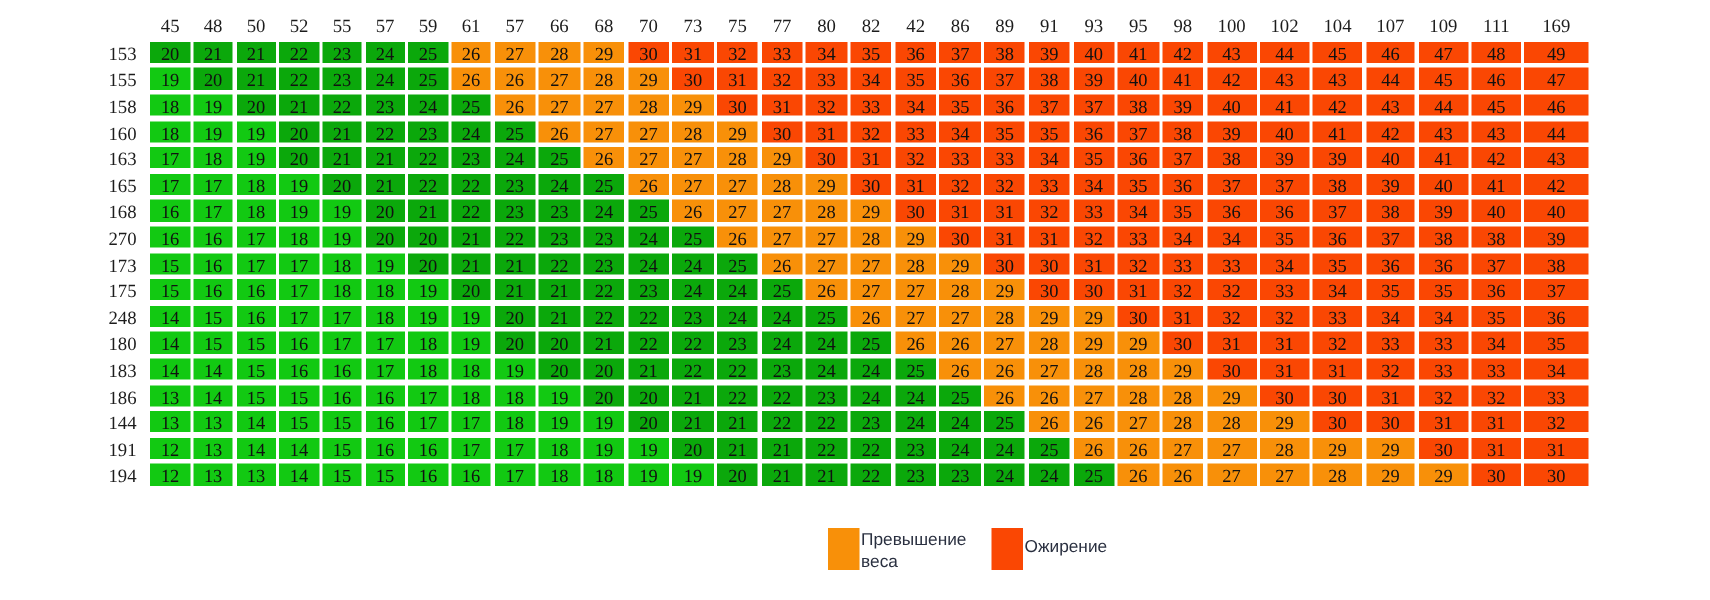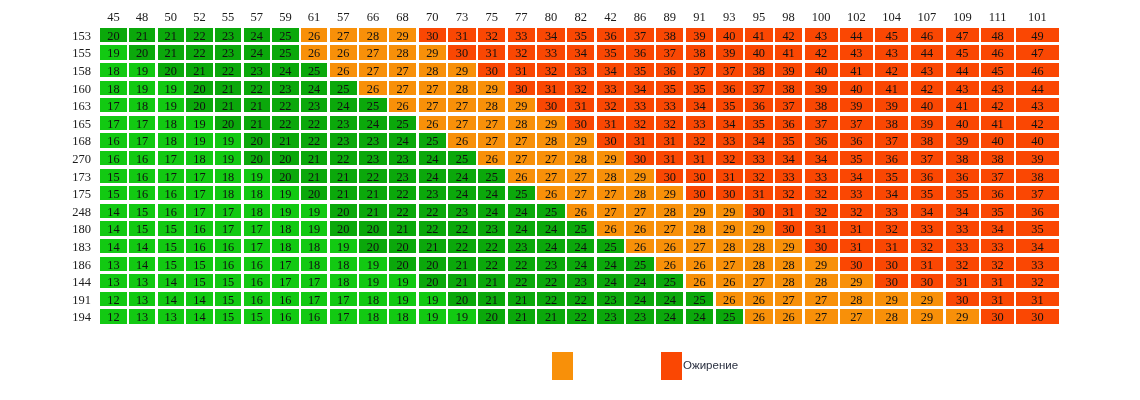--- a/index.html
+++ b/index.html
@@ -51,21 +51,21 @@
       <div class="colh" style="left:685.86px;width:27.29px">91</div>
       <div class="colh" style="left:715.55px;width:27.29px">93</div>
       <div class="colh" style="left:745.24px;width:27.29px">95</div>
       <div class="colh" style="left:774.93px;width:27.29px">98</div>
       <div class="colh" style="left:804.62px;width:32.90px">100</div>
       <div class="colh" style="left:839.92px;width:32.90px">102</div>
       <div class="colh" style="left:875.22px;width:32.90px">104</div>
       <div class="colh" style="left:910.52px;width:32.90px">107</div>
       <div class="colh" style="left:945.82px;width:32.90px">109</div>
       <div class="colh" style="left:981.12px;width:32.90px">111</div>
-      <div class="colh" style="left:1016.42px;width:42.18px">101</div>
+      <div class="colh" style="left:1016.42px;width:42.18px">169</div>
       <div class="rowh" style="top:29.80px">153</div>
       <div class="cell n" style="left:100.30px;top:27.80px;width:26.26px">20</div>
       <div class="cell n" style="left:128.96px;top:27.80px;width:26.26px">21</div>
       <div class="cell n" style="left:157.62px;top:27.80px;width:26.26px">21</div>
       <div class="cell n" style="left:186.28px;top:27.80px;width:26.26px">22</div>
       <div class="cell n" style="left:214.94px;top:27.80px;width:26.26px">23</div>
       <div class="cell n" style="left:243.60px;top:27.80px;width:26.26px">24</div>
       <div class="cell n" style="left:272.26px;top:27.80px;width:26.26px">25</div>
       <div class="cell o" style="left:300.92px;top:27.80px;width:26.26px">26</div>
       <div class="cell o" style="left:329.58px;top:27.80px;width:27.29px">27</div>
@@ -600,19 +600,20 @@
       <div class="cell o" style="left:839.92px;top:309.40px;width:32.90px">27</div>
       <div class="cell o" style="left:875.22px;top:309.40px;width:32.90px">28</div>
       <div class="cell o" style="left:910.52px;top:309.40px;width:32.90px">29</div>
       <div class="cell o" style="left:945.82px;top:309.40px;width:32.90px">29</div>
       <div class="cell b" style="left:981.12px;top:309.40px;width:32.90px">30</div>
       <div class="cell b" style="left:1016.42px;top:309.40px;width:42.18px">30</div>
     </div>
   <div class="legend" id="legend">
       <div class="legend-item" style="left:551.7px;top:351.7px;width:113px;height:28.7px">
         <span class="sw" style="background:#f89009"></span>
+        <span class="lbl" style="width:90px;top:2.2px">Превышение веса</span>
       </div>
       <div class="legend-item" style="left:660.7px;top:351.7px;width:113px;height:28.7px">
         <span class="sw" style="background:#fa4703"></span>
         <span class="lbl" style="width:90px;top:-0.5px">Ожирение</span>
       </div>
     </div>
 </div>
 
 </body></html>

